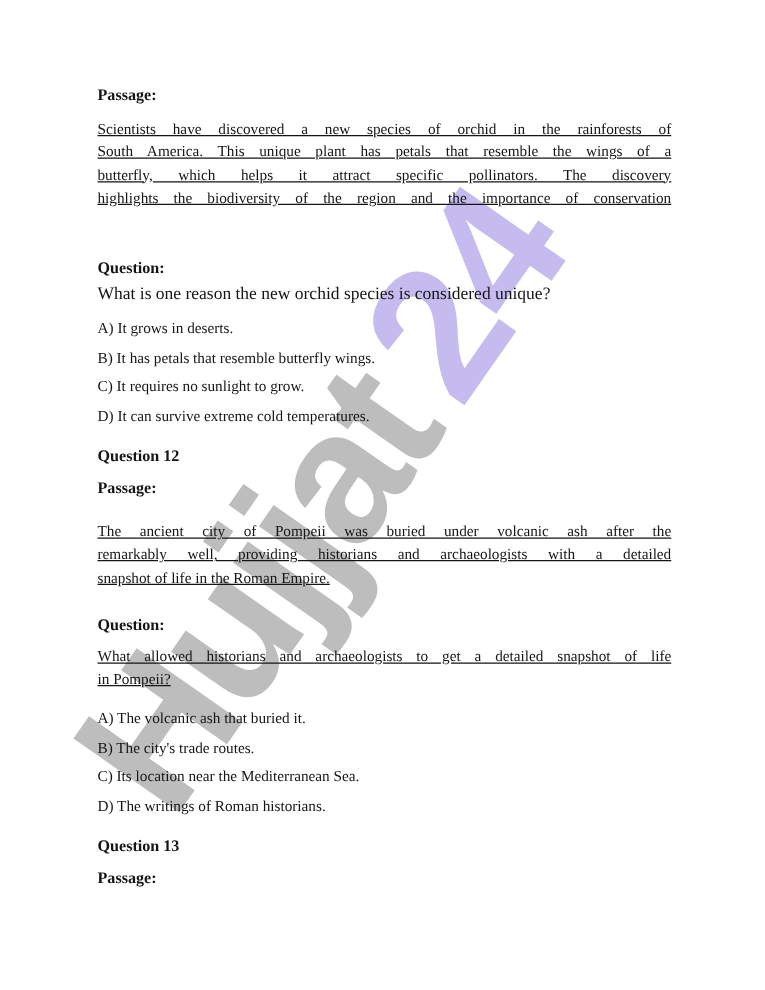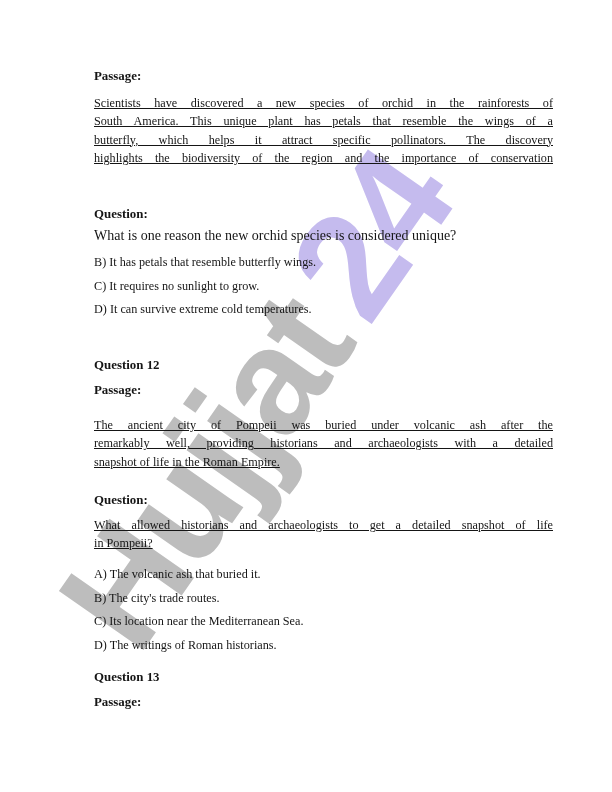--- a/index.html
+++ b/index.html
@@ -38,21 +38,20 @@
   }
   .watermark .wm2 { margin-left: 22px; }
   
   .content {
     position: absolute;
     left: 78px;
     top: 0;
     width: 459px;
     height: 683px;
     z-index: 1;
-    margin-left: 16px;
   }
   .blk { position: absolute; left: 0; right: 0; }
   .hd {
     font-weight: bold;
     font-size: 12.9px;
     line-height: 18px;
   }
   .body-txt {
     font-size: 14px;
     line-height: 18.3px;
@@ -90,20 +89,21 @@
       <div class="pline">Scientists have discovered a new species of orchid in the rainforests of</div>
       <div class="pline">South America. This unique plant has petals that resemble the wings of a</div>
       <div class="pline">butterfly, which helps it attract specific pollinators. The discovery</div>
       <div class="pline">highlights the biodiversity of the region and the importance of conservation</div>
     </div>
 
     <div class="blk hd" style="top:205px">Question:</div>
     <div class="blk body-txt" style="top:227px">What is one reason the new orchid species is considered unique?</div>
 
     <div class="blk" style="top:253px">
+      <div class="opt">A) It grows in deserts.</div>
       <div class="opt">B) It has petals that resemble butterfly wings.</div>
       <div class="opt">C) It requires no sunlight to grow.</div>
       <div class="opt">D) It can survive extreme cold temperatures.</div>
     </div>
 
     <div class="blk hd" style="top:356px">Question 12</div>
     <div class="blk hd" style="top:381px">Passage:</div>
 
     <div class="blk" style="top:416px">
       <div class="pline">The ancient city of Pompeii was buried under volcanic ash after the</div>

